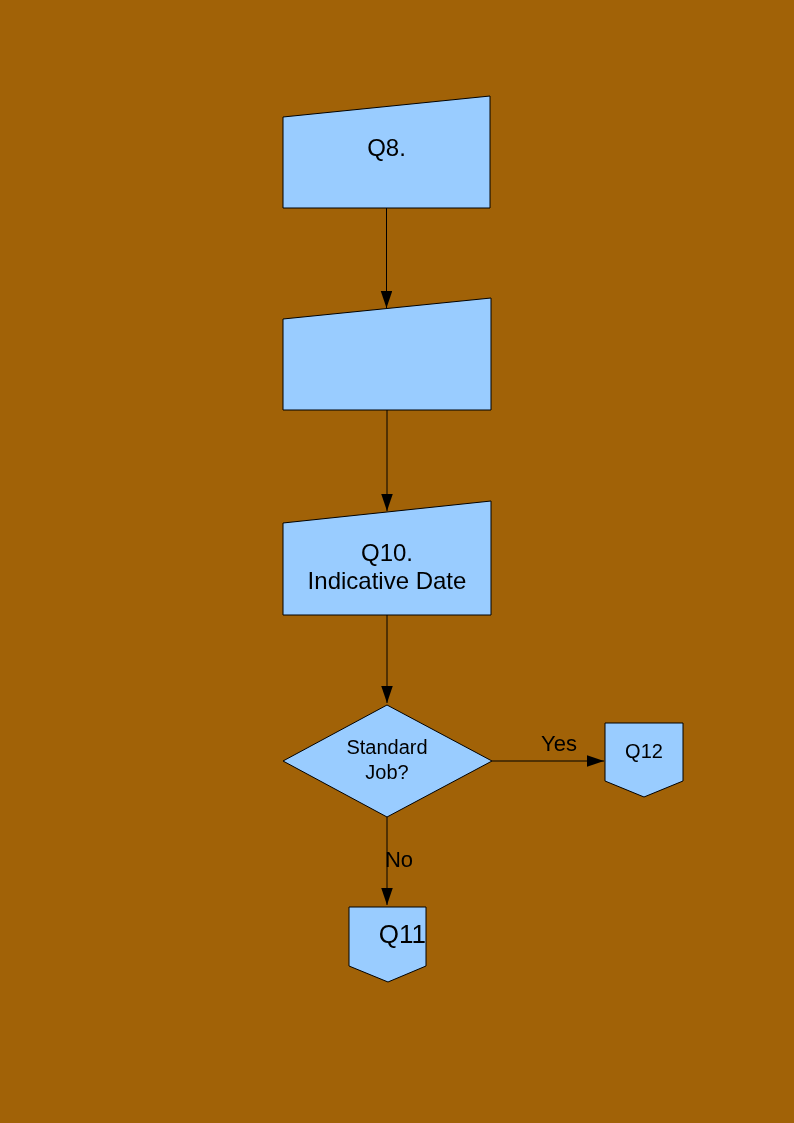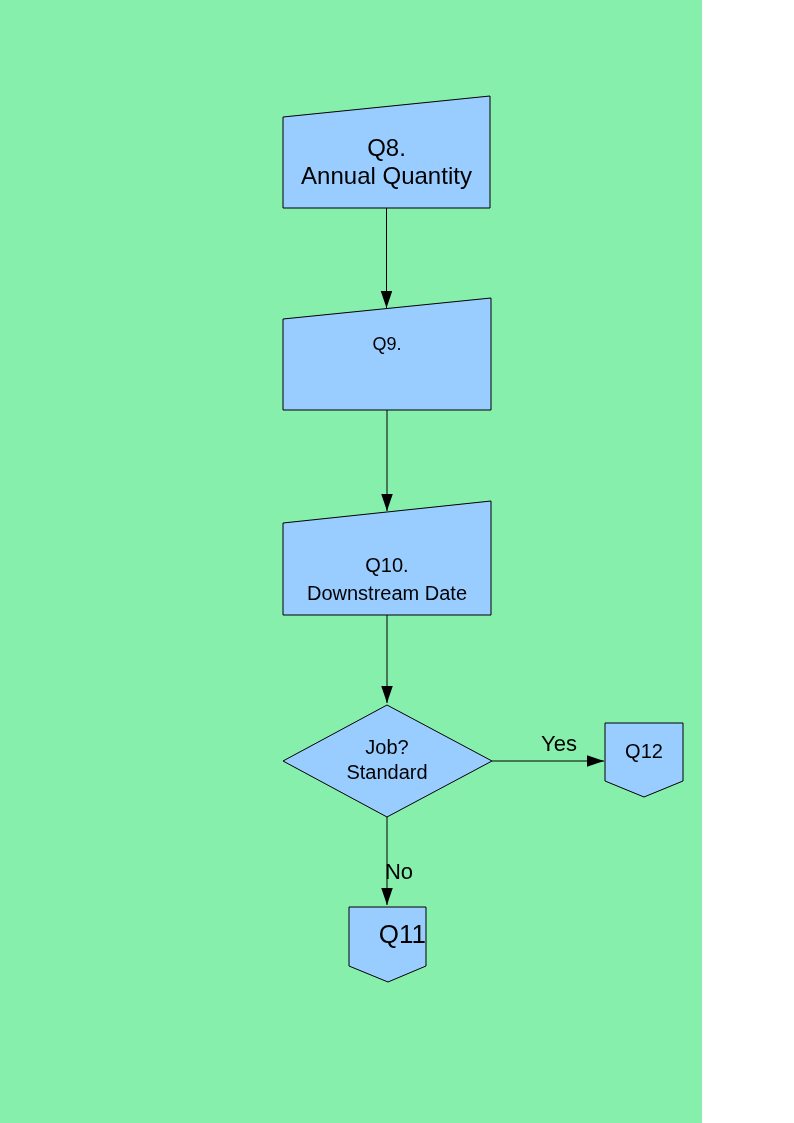--- a/index.html
+++ b/index.html
@@ -1,39 +1,39 @@
 <!DOCTYPE html>
 <html><head>
 <meta charset="utf-8">
 <style>
   html, body { margin: 0; padding: 0; }
   body { background: #ffffff; font-family: "Liberation Sans", sans-serif; }
   #canvas {
     position: relative;
-    width: 702px;
+    width: 794px;
     height: 1123px;
-    background: #86efac;
+    background: #a16207;
     overflow: hidden;
   }
   #diagram-svg { position: absolute; left: 0; top: 0; }
   .node { stroke-width: 1px; }
   .connector { stroke-width: 1px; fill: none; }
   .label {
     position: absolute;
     text-align: center;
     color: #000000;
     white-space: nowrap;
   }
   .label .line { display: block; }
   #q8-label   { left: 283px; top: 134px; width: 207px; font-size: 24px; line-height: 28px; }
   #q9-label   { left: 283px; top: 333px; width: 208px; font-size: 18px; line-height: 22px; }
-  #q10-label  { left: 283px; top: 539px; width: 208px; font-size: 20px; line-height: 28px; margin-top: 12px; }
+  #q10-label  { left: 283px; top: 539px; width: 208px; font-size: 24px; line-height: 28px; }
   #decision-label { left: 287px; top: 735px; width: 200px; font-size: 20px; line-height: 25px; }
   #yes-label  { left: 517px; top: 731px; width: 60px; font-size: 22px; line-height: 26px; text-align: right; }
-  #no-label   { left: 369px; top: 847px; width: 60px; font-size: 22px; line-height: 26px; margin-top: 12px; }
+  #no-label   { left: 369px; top: 847px; width: 60px; font-size: 22px; line-height: 26px; }
   #q12-label  { left: 605px; top: 736px; width: 78px; font-size: 20px; line-height: 30px; }
   #q11-label  { left: 349px; top: 919px; width: 77px; font-size: 26px; line-height: 30px; text-align: right; }
 </style>
 </head>
 <body>
 
 <div id="canvas">
 
   <svg id="diagram-svg" width="794" height="1123" viewBox="0 0 794 1123">
     <defs>
@@ -51,35 +51,33 @@
     <polygon class="node" points="283,117 490,96 490,208 283,208" fill="#99ccff" stroke="#000000"></polygon>
     <polygon class="node" points="283,319 491,298 491,410 283,410" fill="#99ccff" stroke="#000000"></polygon>
     <polygon class="node" points="283,523 491,501 491,615 283,615" fill="#99ccff" stroke="#000000"></polygon>
     <polygon class="node" points="387,705 492,761 387,817 283,761" fill="#99ccff" stroke="#000000"></polygon>
     <polygon class="node" points="605,723 683,723 683,781 644,797 605,781" fill="#99ccff" stroke="#000000"></polygon>
     <polygon class="node" points="349,907 426,907 426,966 388,982 349,966" fill="#99ccff" stroke="#000000"></polygon>
   </svg>
 
   <div class="label" id="q8-label">
     <span class="line">Q8.</span>
-    <span class="line">Annual Quantity</span>
   </div>
 
   <div class="label" id="q9-label">
-    <span class="line">Q9.</span>
   </div>
 
   <div class="label" id="q10-label">
     <span class="line">Q10.</span>
-    <span class="line">Downstream Date</span>
+    <span class="line">Indicative Date</span>
   </div>
 
   <div class="label" id="decision-label">
+    <span class="line">Standard</span>
     <span class="line">Job?</span>
-    <span class="line">Standard</span>
   </div>
 
   <div class="label" id="yes-label">Yes</div>
   <div class="label" id="no-label">No</div>
 
   <div class="label" id="q12-label">Q12</div>
   <div class="label" id="q11-label">Q11</div>
 
 </div>
 

